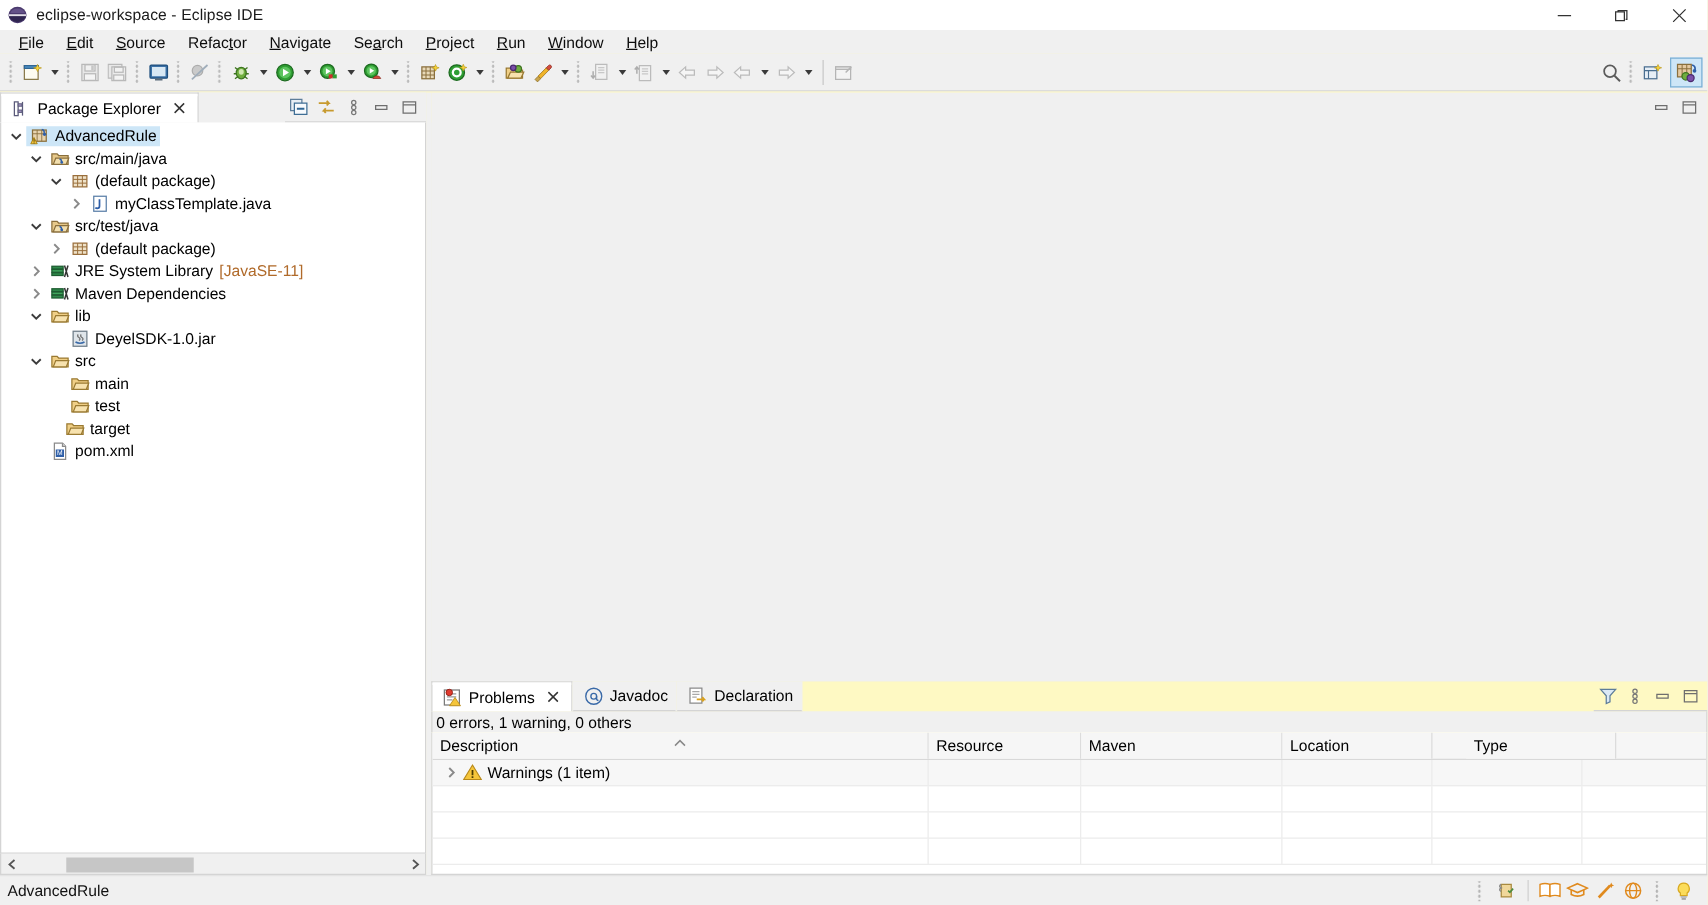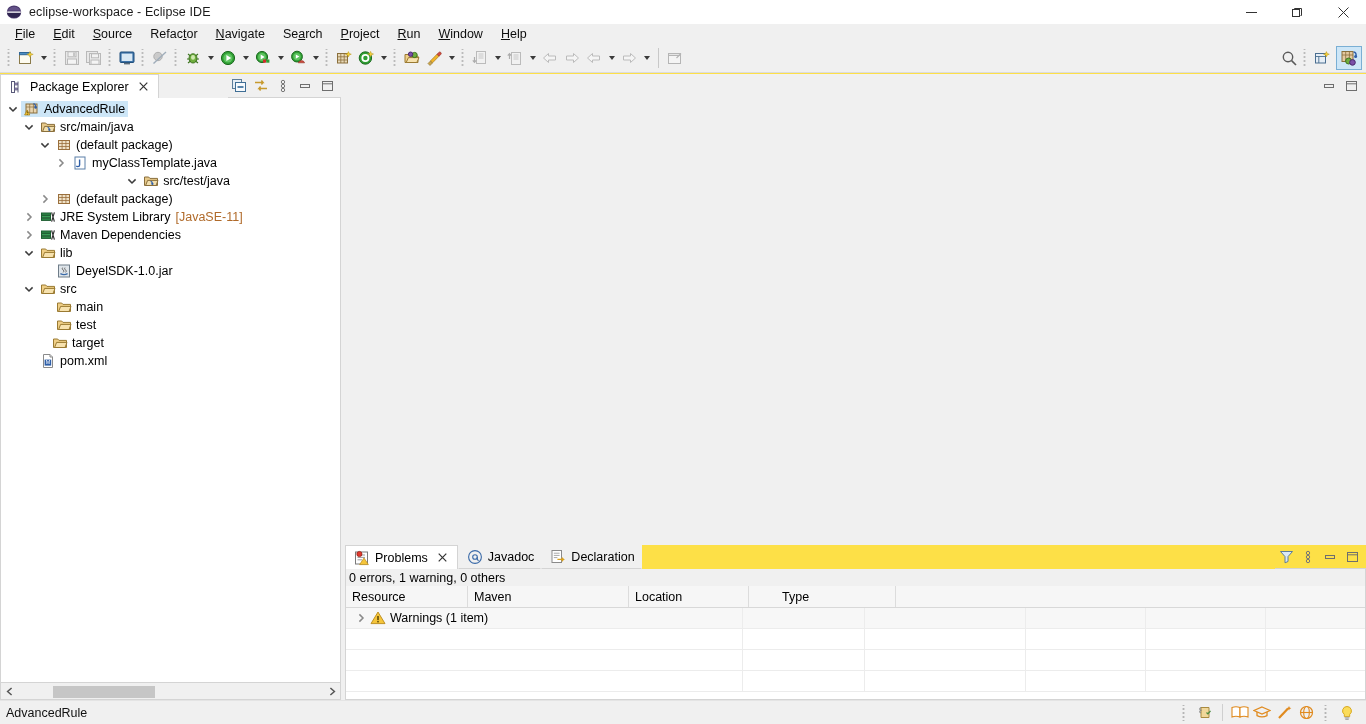--- a/index.html
+++ b/index.html
@@ -5,21 +5,21 @@
   * { box-sizing: border-box; }
   html, body {
     margin: 0; padding: 0;
     width: 1366px; height: 724px;
     overflow: hidden;
     font-family: "Liberation Sans", sans-serif;
     font-size: 12px;
     color: #000;
     background: #f0f0f0;
   }
-  #app { position: relative; width: 1366px; height: 724px; background: #fde047; }
+  #app { position: relative; width: 1366px; height: 724px; background: #fef9c3; }
 
   
   .titlebar {
     height: 24px; background: #ffffff; display: flex; align-items: center;
     padding-left: 6px; position: relative;
   }
   .titlebar .app-icon { width: 16px; height: 16px; margin-right: 7px; flex: none; }
   .titlebar .title-text { font-size: 12.5px; color: #1a1a1a; letter-spacing: .1px; }
   .win-controls { position: absolute; right: 0; top: 0; height: 24px; display: flex; }
   .win-btn {
@@ -552,21 +552,21 @@
               </svg>
             </span>
             <span class="tlabel-wrap">
               <svg class="ticon" width="16" height="16" viewBox="0 0 16 16">
                 <rect x="3" y="2" width="10" height="12" fill="#ffffff" stroke="#5a7fa8"></rect>
                 <path d="M7.6 4.4 V10 q0 1.6-1.8 1.6 -1 0-1.5-.5" stroke="#2f5fa8" stroke-width="1.4" fill="none"></path>
               </svg>
               <span class="tlabel">myClassTemplate.java</span>
             </span>
           </div>
-          <div class="trow" style="padding-left: 20px; justify-content: center;">
+          <div class="trow" style="padding-left: 20px;">
             <span class="twist">
               <svg width="10" height="10" viewBox="0 0 10 10">
                 <path d="M1.4 3.4 L5 7 L8.6 3.4" fill="none" stroke="#3c3c3c" stroke-width="1.5"></path>
               </svg>
             </span>
             <span class="tlabel-wrap">
               <svg class="ticon" width="16" height="16" viewBox="0 0 16 16">
                 <path d="M1.5 12.5 V4 h4.2 l1.2 1.4 H14.5 v7.1 z" fill="#e7c98a" stroke="#8a6f3c"></path>
                 <path d="M2.6 12.5 L4.6 7.4 H15 l-2 5.1 z" fill="#f2dfae" stroke="#8a6f3c"></path>
                 <path d="M7.6 8.2 q2 .4 1.6 2.6" stroke="#2f5fa8" stroke-width="1.1" fill="none"></path>
@@ -804,20 +804,26 @@
               </div>
             </div>
           </div>
 
         <div class="bp-summary">
           <span>0 errors, 1 warning, 0 others</span>
         </div>
 
         <div class="bp-table">
           <div class="bp-head" id="bp-head">
+              <div class="bp-th" style="width: 397px;">
+                <span>Description</span>
+                <span class="sort-caret"><svg width="11" height="7" viewBox="0 0 11 7">
+                    <path d="M1.5 5.5 L5.5 1.5 L9.5 5.5" fill="none" stroke="#8a8a8a" stroke-width="1.2"></path>
+                  </svg></span>
+              </div>
               <div class="bp-th" style="width: 122px;">
                 <span>Resource</span>
               </div>
               <div class="bp-th" style="width: 161px;">
                 <span>Maven</span>
               </div>
               <div class="bp-th" style="width: 120px;">
                 <span>Location</span>
               </div>
               <div class="bp-th" style="width: 120px; margin-left: 27px;">

